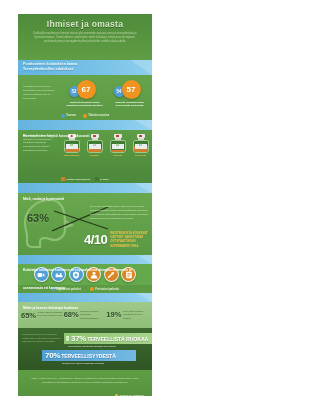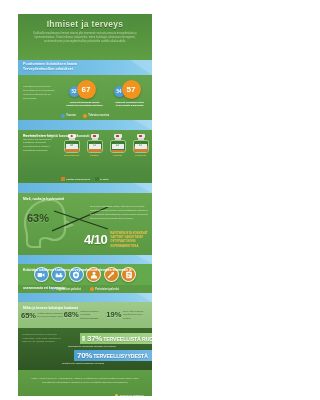--- a/index.html
+++ b/index.html
@@ -236,46 +236,46 @@
   }
   .ribbon5 span {
     position:relative; z-index:2;
     color:#ffffff; font-size:3.3px; font-weight:bold;
   }
   
   .pct-row {
     height:26px; background:linear-gradient(180deg,#9fc98a 0%,#8fbf78 100%);
     display:flex; align-items:center; padding:0 3px;
   }
-  .pct-item { flex:1; display:flex; align-items:center; gap:1.5px; }
+  .pct-item { flex:1; display:flex; gap:1.5px; }
   .pct-num {
     color:#2f4d24; font-size:7.5px; font-weight:bold;
     text-shadow:0 1px 0 rgba(255,255,255,.25);
   }
   .pct-txt { color:#41612f; font-size:2.2px; line-height:1.5; }
   
   .food-sec {
     position:relative; height:42px;
     background:linear-gradient(180deg,#3d6b2e 0%,#2f5524 100%);
     overflow:hidden;
   }
   .food-note {
     position:absolute; left:4px; top:5px; width:40px;
     color:#9dbd8b; font-size:2.3px; line-height:1.6;
   }
   .band {
     position:absolute; display:flex; align-items:center;
-    padding:0 3px; height:11px;margin-left:16px;
+    padding:0 3px; height:11px;
   }
   .band-1 {
     left:46px; top:5px; width:88px;
     background:linear-gradient(90deg,#8cc46f 0%,#a9d48e 100%);
   }
   .band-2 {
-    left:40px; top:22px; width:82px;
+    left:24px; top:22px; width:94px;
     background:linear-gradient(90deg,#4f9fd4 0%,#74b9e2 100%);
   }
   .band-pre { color:#ffffff; font-size:2.6px; font-weight:bold; margin-right:1px;
     writing-mode:vertical-rl; transform:rotate(180deg); letter-spacing:-.2px; }
   .band-num {
     color:#ffffff; font-size:8px; font-weight:bold; letter-spacing:-.3px;
     text-shadow:0 1px 1px rgba(0,0,0,.22);
   }
   .band-lbl {
     color:#ffffff; font-size:5.2px; font-weight:bold; letter-spacing:-.1px;
@@ -300,21 +300,21 @@
   }
   .footer-dot { width:3px; height:3px; border-radius:50%; background:#f3c04b; }
   .footer-brand-txt { color:#e3efd8; font-size:2.4px; font-weight:bold; letter-spacing:.2px; }
 </style>
 </head>
 <body>
 
 <div class="poster">
 
   <div class="hdr">
-    <div class="hdr-title">Ihmiset ja terveys</div>
+    <div class="hdr-title">Ihmiset ja omasta</div>
     <div class="hdr-body">Kaikkialla maailmassa ihmiset ottavat yhä enemmän vastuuta omasta terveydestään ja hyvinvoinnistaan. Tämä tutkimus tarkastelee, miten kuluttajat suhtautuvat terveyteen, ravitsemukseen ja terveydenhuollon palveluihin uudella aikakaudella.</div>
   </div>
 
   <div class="ribbon">
     <div class="ribbon-l1">Puuttuminen kulutuksen kaava</div>
     <div class="ribbon-l2">Terveydenhuollon odotukset</div>
   </div>
 
   <div class="stats">
     <div class="stats-note">Kuluttajat arvioivat omaa terveyttään ja hyvinvointiaan aiempaa kriittisemmin eri ikäryhmissä.</div>

